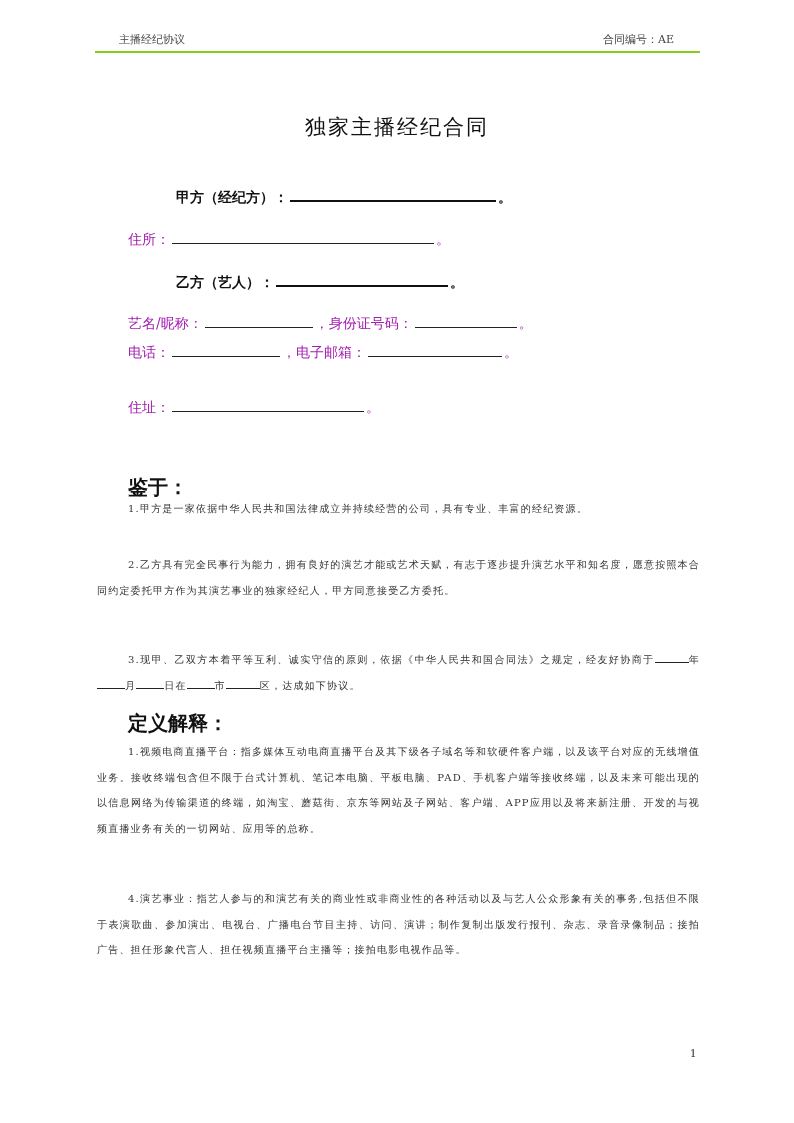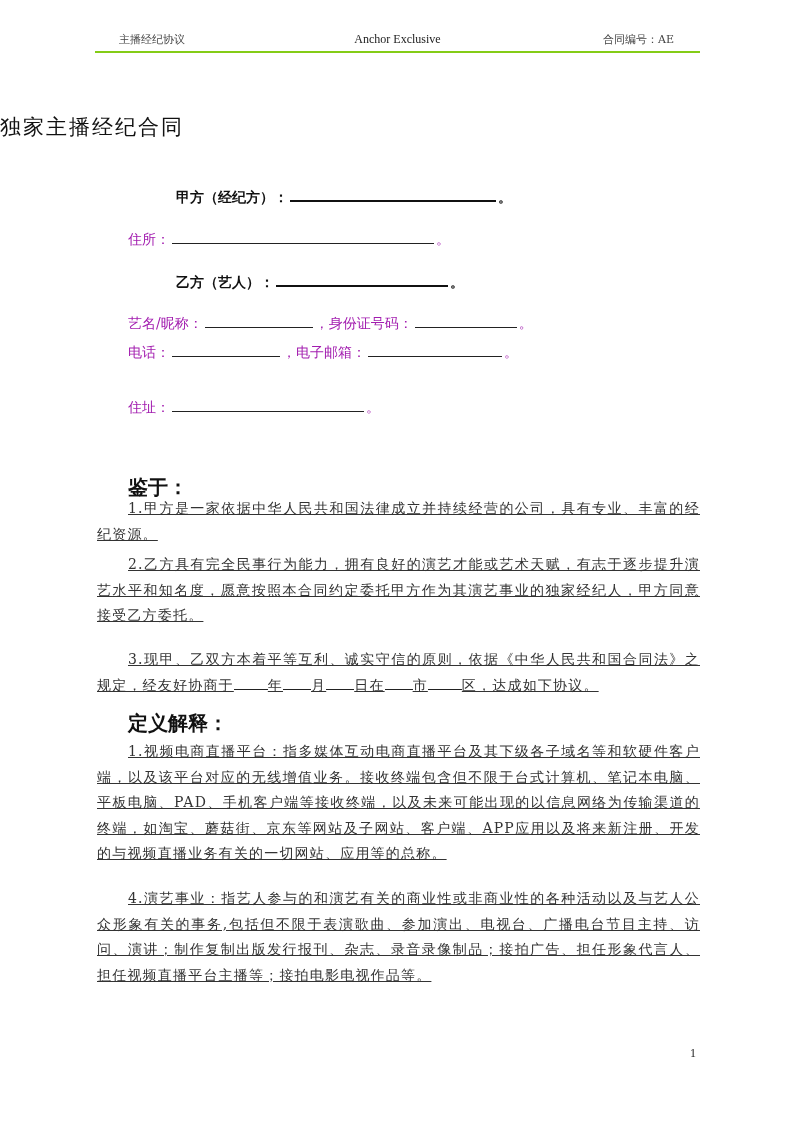--- a/index.html
+++ b/index.html
@@ -4,39 +4,38 @@
 <style>
   html, body { margin:0; padding:0; background:#ffffff; }
   body { width:794px; height:1123px; position:relative; overflow:hidden;
          font-family:"DejaVu Serif", "Liberation Serif", serif; color:#222; }
   .header { position:absolute; left:95px; top:32px; width:605px; height:19px;
             border-bottom:2px solid #84cc16; font-size:11px; color:#444; }
   .header .l { position:absolute; left:24px; top:0; }
   .header .c { position:absolute; left:0; right:0; top:0; text-align:center;
                font-family:"Liberation Serif", serif; font-size:12px; color:#222; }
   .header .r { position:absolute; right:26px; top:0; }
-  .title { position:absolute; left:0; right:0; top:113px; 
+  .title { position:absolute; left:0; right:0; top:113px; text-align:center;
            font-size:21px; letter-spacing:2px; color:#111; }
   .row { position:absolute; left:128px; font-size:14px; white-space:nowrap; color:#a21caf; }
   .row.bold { font-weight:bold; color:#111;margin-left:48px; }
   .blank { display:inline-block; border-bottom:1px solid #222; height:14px; vertical-align:baseline; margin:0 2px; }
   .blank.thick { border-bottom:2px solid #111; }
-  .para { position:absolute; left:97px; width:603px; font-size:14px; line-height:25.5px;
-          color:#333; text-align:justify; letter-spacing:1.2px;text-decoration:underline; }
+  .para { position:absolute; left:97px; width:603px; font-size:10px; line-height:25.5px;
+          color:#333; text-align:justify; letter-spacing:1.2px; }
   .para .ind { display:inline-block; width:31px; }
   .heading { position:absolute; left:128px; font-size:20px; font-weight:bold; color:#111; }
   .pageno { position:absolute; left:690px; top:1046px; font-size:12px; font-family:"Liberation Serif", serif; }
   .ul { display:inline-block; border-bottom:1px solid #222; height:14px; vertical-align:baseline; }
 </style>
 </head>
 <body>
 
 <div class="header">
   <span class="l">主播经纪协议</span>
-  <span class="c">Anchor Exclusive</span>
   <span class="r">合同编号：AE</span>
 </div>
 
 <div class="title">独家主播经纪合同</div>
 
 <div class="row bold" style="top:186px">
   <span>甲方（经纪方）：</span><span class="blank thick" style="width:206px"></span><span>。</span>
 </div>
 
 <div class="row" style="top:229px">

